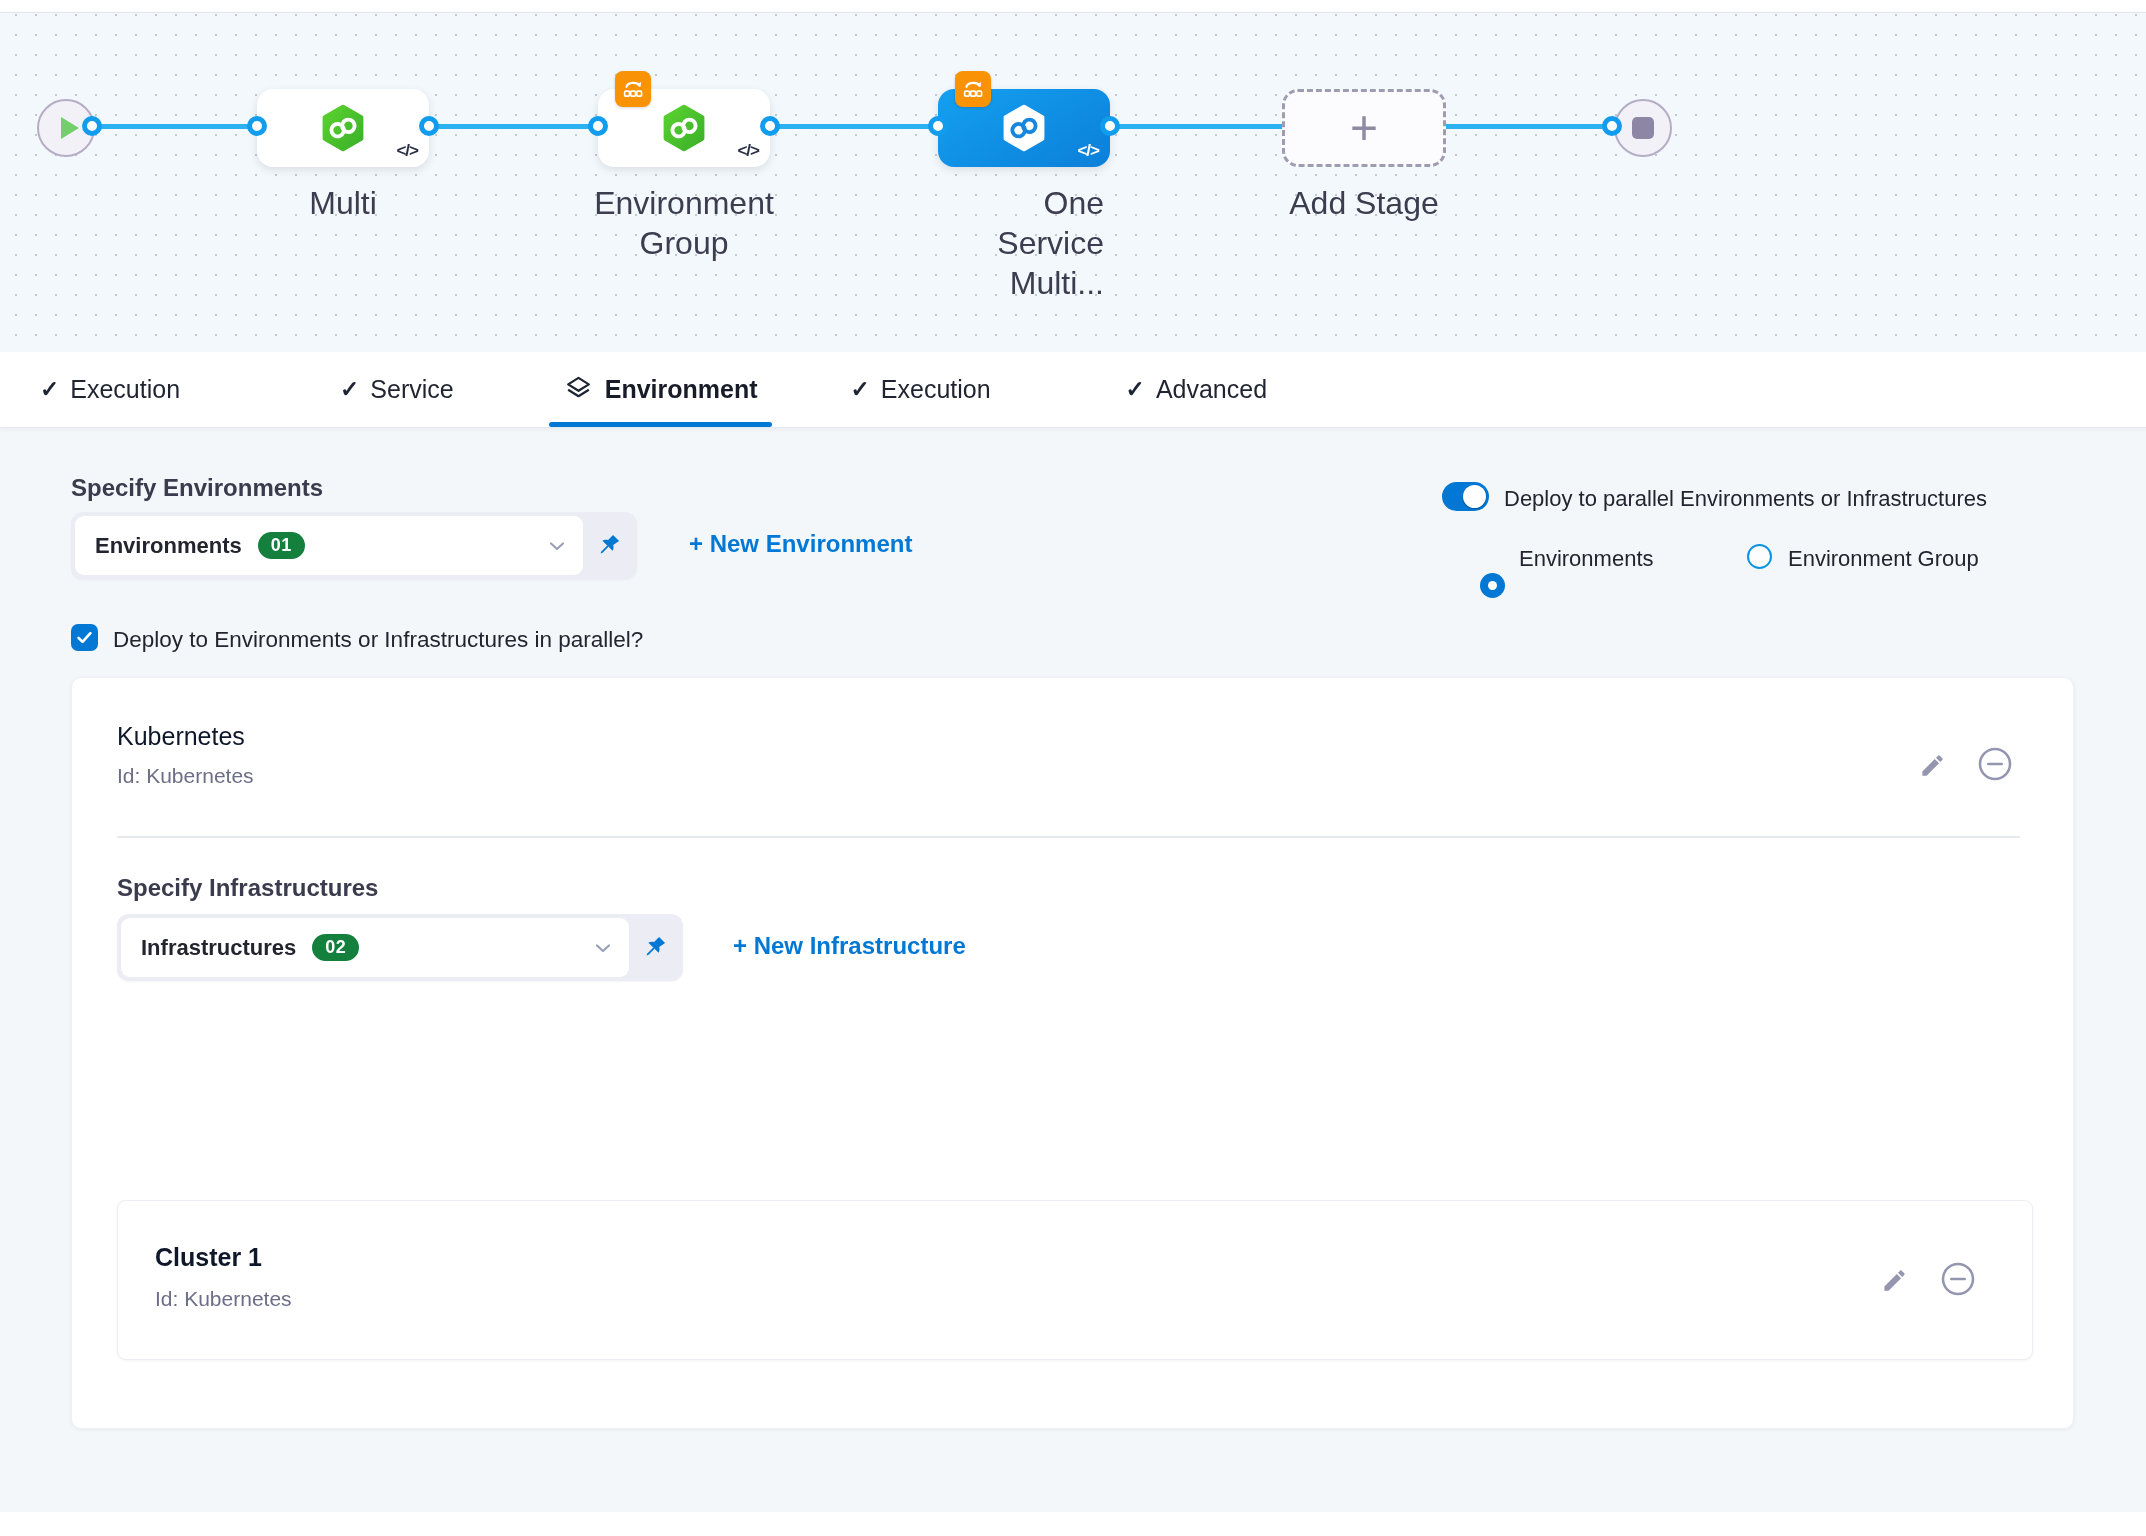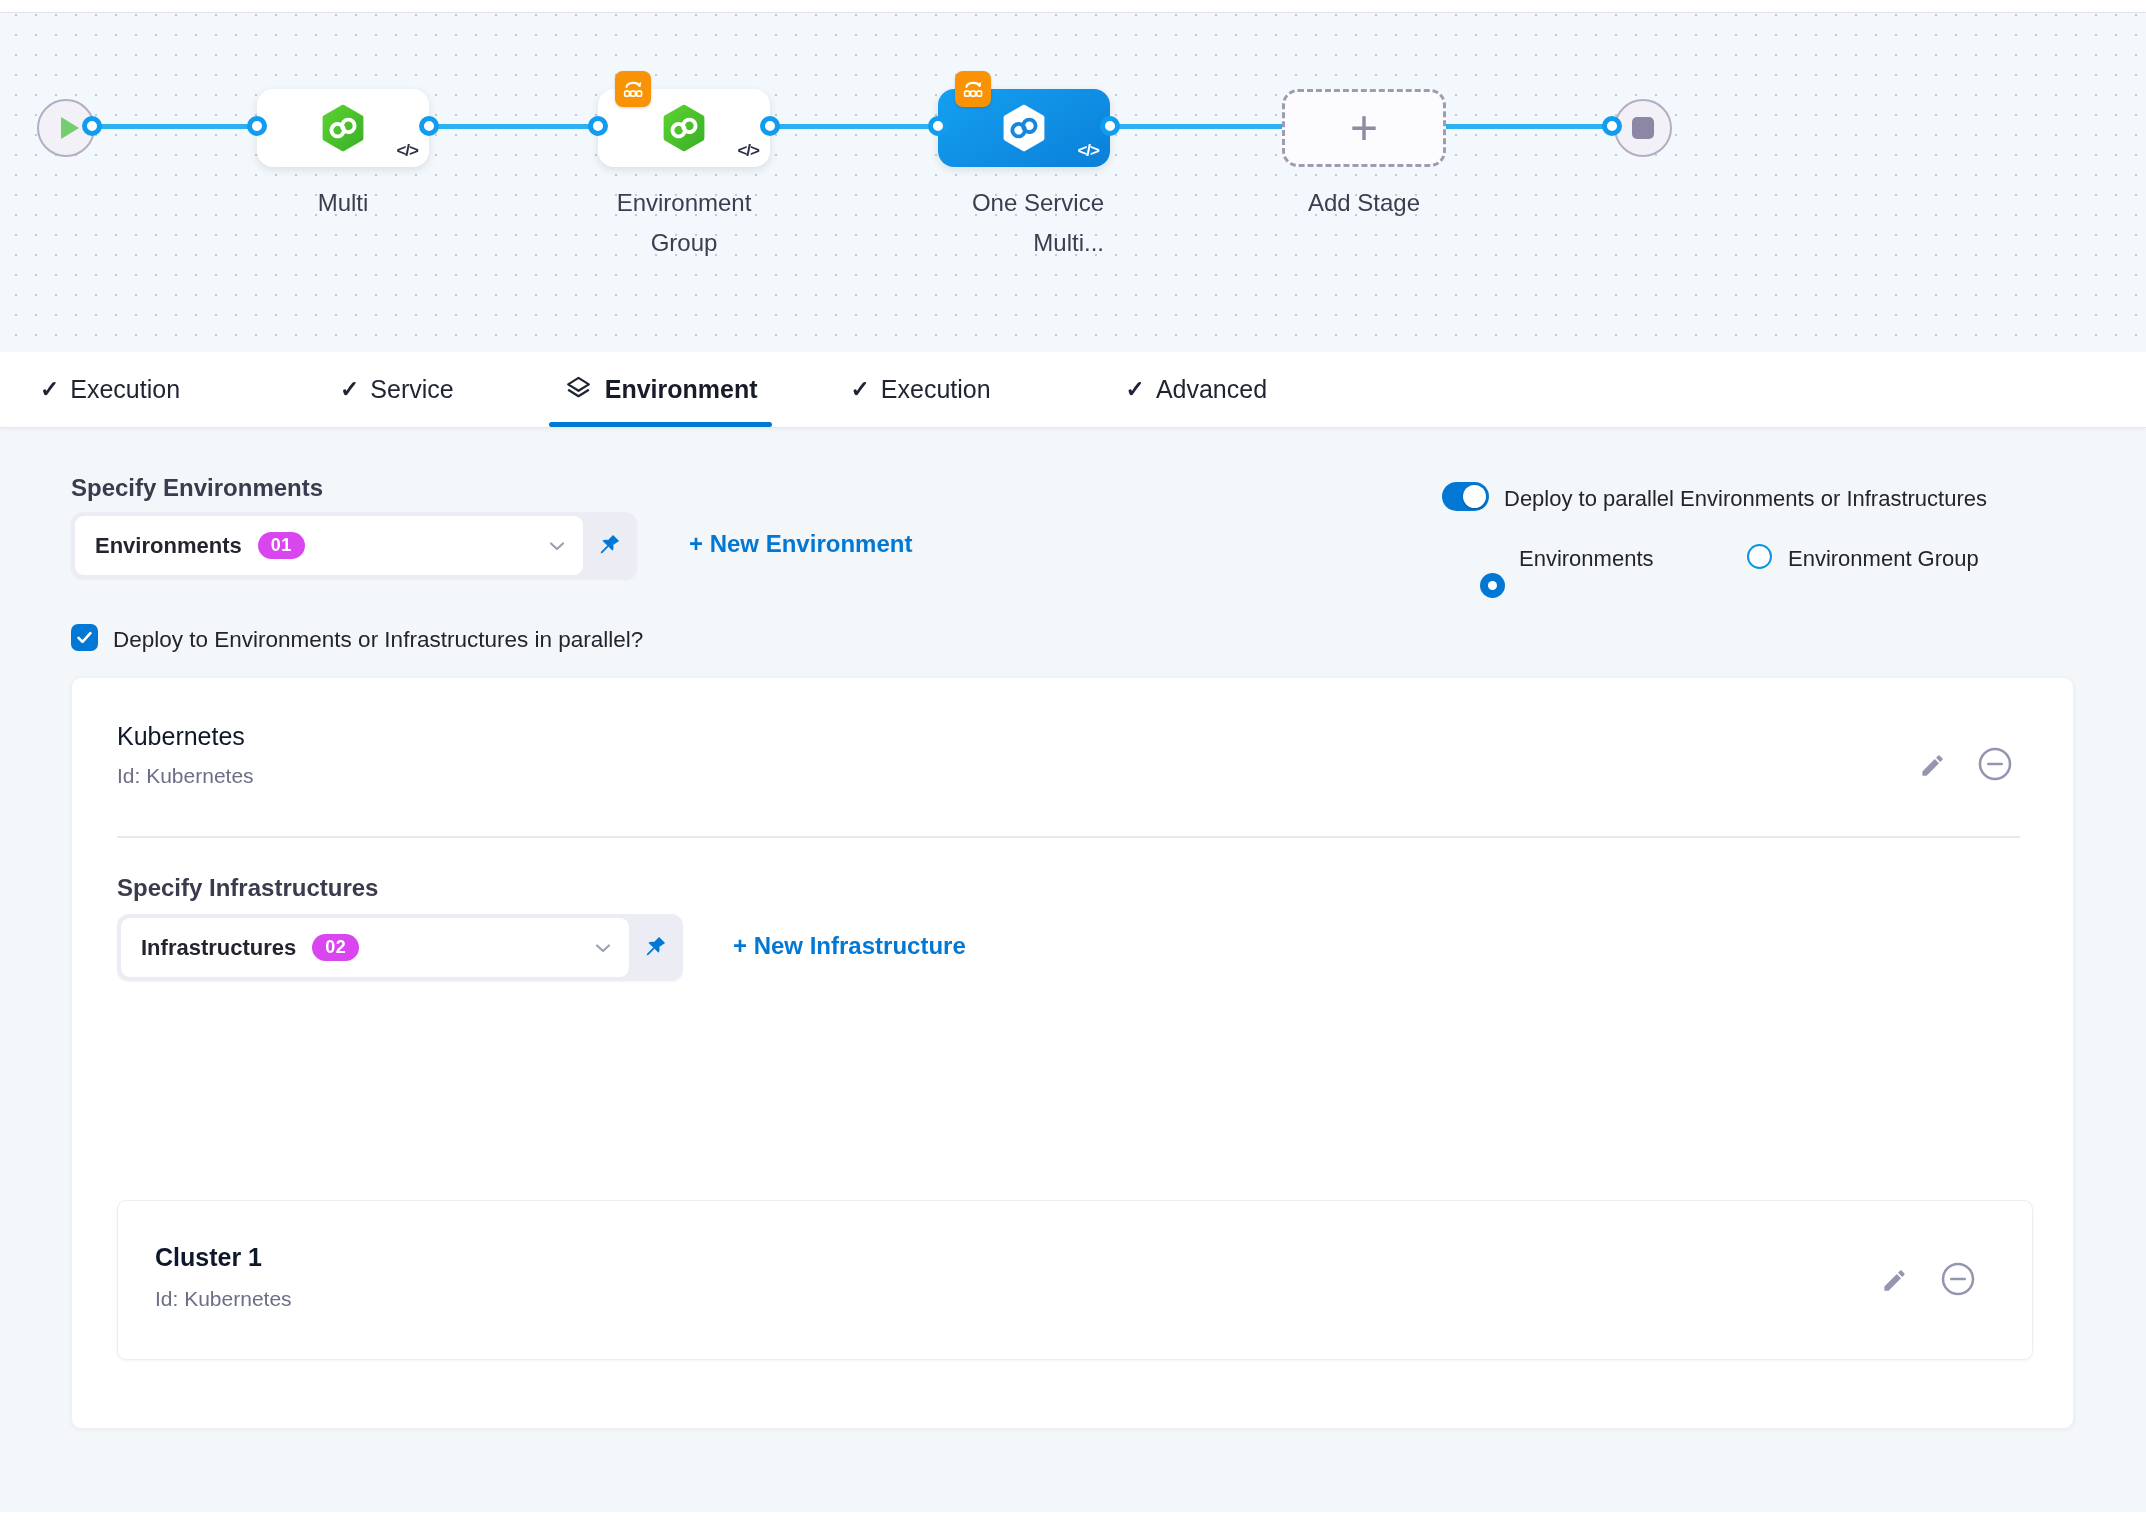--- a/index.html
+++ b/index.html
@@ -29,21 +29,21 @@
   .stage-card.blue{background:linear-gradient(150deg,#14a0f1 0%,#0b7fd9 100%);}
   .stage-card.add{width:164px;background:#fcfcfe;box-shadow:none;border:3px dashed #9f9bb1;
                   box-sizing:border-box;}
   .code-glyph{position:absolute;right:11px;bottom:6px;font-size:17px;font-weight:700;color:#2b3146;letter-spacing:-1px;}
   .stage-card.blue .code-glyph{color:#fff;}
   .hex-icon{width:48px;height:48px;display:block;}
   .stage-badge{position:absolute;top:58px;width:36px;height:36px;border-radius:8px;background:#f99305;
                z-index:7;display:flex;align-items:center;justify-content:center;
                box-shadow:0 1px 3px rgba(40,41,61,.2);}
   .plus-glyph{font-size:48px;font-weight:300;color:#8f8ba4;line-height:48px;}
-  .node-label{position:absolute;top:170px;text-align:center;font-size:24px;line-height:40px;color:#3c3d4f;z-index:3;}
+  .node-label{position:absolute;top:170px;text-align:center;font-size:32px;line-height:40px;color:#3c3d4f;z-index:3;}
 
   
   .tabbar{position:absolute;left:0;top:352px;width:100%;height:76px;background:#fff;
           border-bottom:1px solid #e7e7ee;box-sizing:border-box;display:flex;align-items:stretch;
           box-shadow:0 2px 4px rgba(96,97,112,.06);z-index:8;}
   .tab{display:flex;align-items:center;gap:11px;font-size:25px;color:#1f2430;position:relative;}
   .tab .chk{font-size:23px;font-weight:600;color:#1d2433;}
   .tab.active{font-weight:700;color:#181c28;padding:0 14px;}
   .tab.active::after{content:"";position:absolute;left:0;right:0;bottom:0;height:5px;
                      border-radius:3px;background:#0278d5;}
@@ -54,21 +54,21 @@
   .sec-label{font-size:24px;font-weight:700;color:#3a3b4d;}
   .blue-link{font-size:24px;font-weight:700;color:#0278d5;text-decoration:none;cursor:pointer;}
   .name-link{font-size:25px;font-weight:500;color:#0f172a;cursor:pointer;}
   .id-text{font-size:21px;color:#6c6e87;}
 
   .dd-wrap{width:566px;height:67px;background:#ecedf4;border-radius:12px;box-sizing:border-box;
            padding:4px;display:flex;align-items:stretch;box-shadow:0 1px 2px rgba(40,41,61,.05);}
   .dd-field{flex:1;background:#fff;border-radius:9px;display:flex;align-items:center;
             padding:0 14px 0 20px;cursor:pointer;}
   .dd-label{font-size:22px;font-weight:700;color:#24242f;}
-  .dd-badge{margin-left:16px;background:#d946ef;color:#fff;font-size:18px;font-weight:700;
+  .dd-badge{margin-left:16px;background:#15803d;color:#fff;font-size:18px;font-weight:700;
             border-radius:14px;padding:3px 13px;letter-spacing:.5px;}
   .dd-chevron{margin-left:auto;display:flex;align-items:center;}
   .dd-pin{width:50px;display:flex;align-items:center;justify-content:center;cursor:pointer;}
 
   .toggle{width:47px;height:29px;border-radius:15px;background:#0277d4;position:relative;cursor:pointer;}
   .toggle .knob{position:absolute;top:3px;left:21px;width:23px;height:23px;border-radius:50%;
                 background:#fff;box-shadow:0 1px 2px rgba(0,0,0,.3);}
   .lbl{font-size:22px;color:#24242f;}
 
   .radio{width:25px;height:25px;border-radius:50%;box-sizing:border-box;cursor:pointer;}

